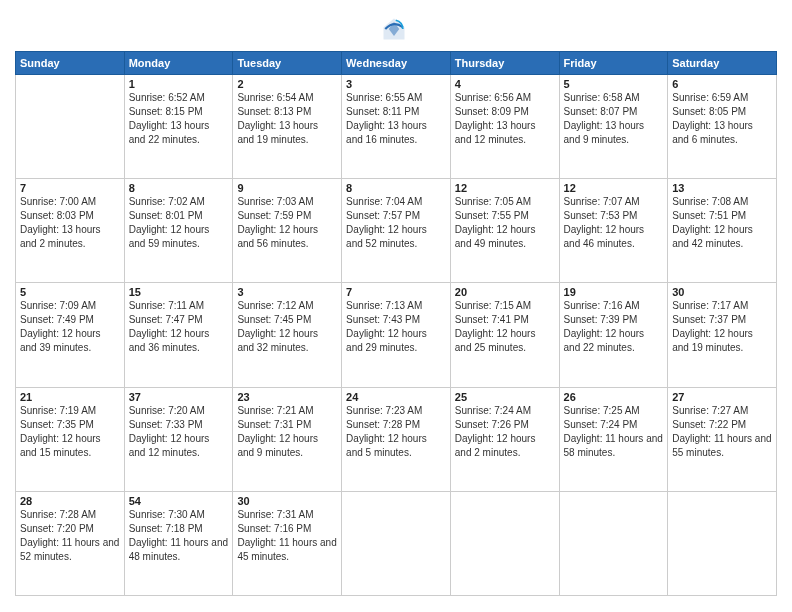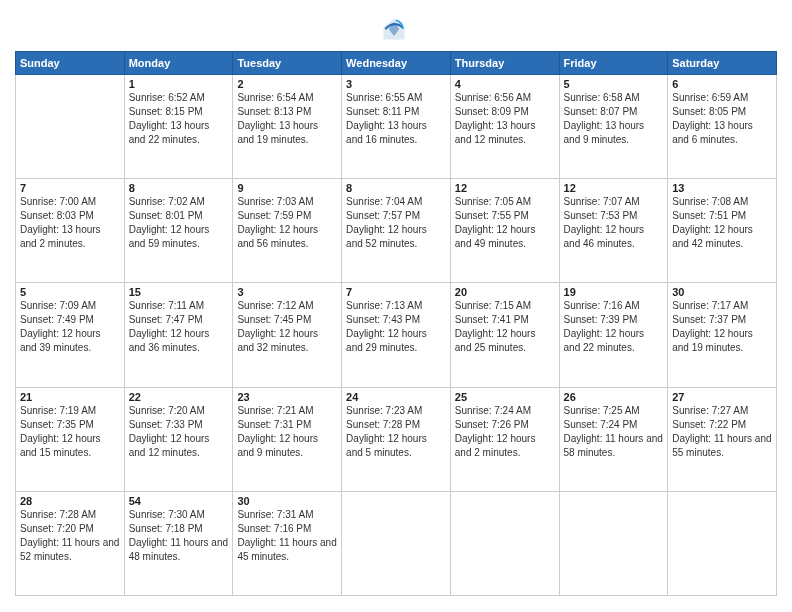--- a/index.html
+++ b/index.html
@@ -221,21 +221,21 @@
             <span class="day-number">30</span>
             <div class="cell-info">Sunrise: 7:17 AM<br>Sunset: 7:37 PM<br>Daylight: 12 hours and 19 minutes.</div>
           </td>
         </tr>
         <tr class="row-shade">
           <td>
             <span class="day-number">21</span>
             <div class="cell-info">Sunrise: 7:19 AM<br>Sunset: 7:35 PM<br>Daylight: 12 hours and 15 minutes.</div>
           </td>
           <td>
-            <span class="day-number">22</span>
+            <span class="day-number">37</span>
             <div class="cell-info">Sunrise: 7:20 AM<br>Sunset: 7:33 PM<br>Daylight: 12 hours and 12 minutes.</div>
           </td>
           <td>
             <span class="day-number">23</span>
             <div class="cell-info">Sunrise: 7:21 AM<br>Sunset: 7:31 PM<br>Daylight: 12 hours and 9 minutes.</div>
           </td>
           <td>
             <span class="day-number">24</span>
             <div class="cell-info">Sunrise: 7:23 AM<br>Sunset: 7:28 PM<br>Daylight: 12 hours and 5 minutes.</div>
           </td>

